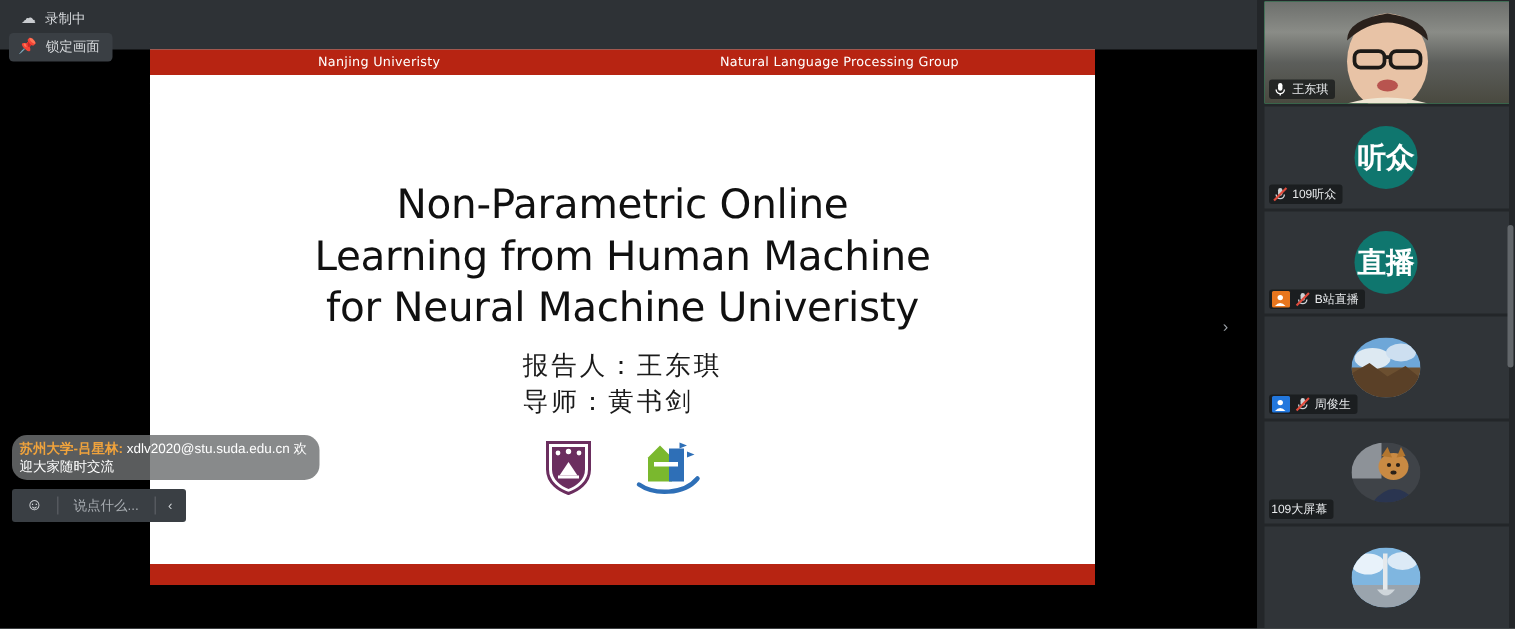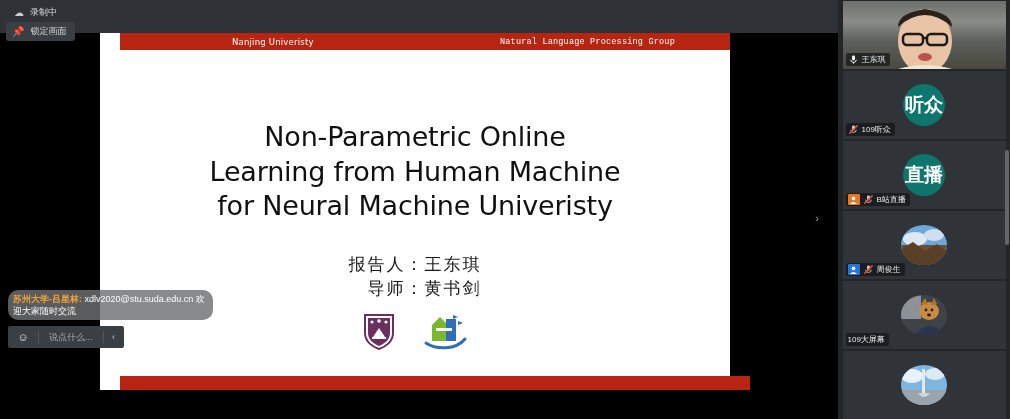--- a/index.html
+++ b/index.html
@@ -44,50 +44,50 @@
   
   .slide {
     position: absolute; left: 100px; top: 33px;
     width: 630px; height: 357px;
     background: #ffffff;
   }
   .slide-band {
     position: relative;
     height: 17px;
     background: #b72412;
-    display: flex; align-items: center; margin-left: 20px;
+    display: flex; align-items: center;
   }
   .slide-band.footer { position: absolute; left: 0; bottom: 0; width: 100%; height: 14px; }
   .band-left, .band-right {
     position: absolute;
     font-family: "DejaVu Sans", sans-serif;
     font-size: 8.5px; color: #ffffff; letter-spacing: .2px;
     white-space: nowrap;
   }
   .band-left { left: 112px; }
-  .band-right { left: 380px; font-family: Liberation Mono, monospace; }
+  .band-right { left: 380px; }
 
   .slide-body {
     position: absolute; left: 0; top: 17px; right: 0; bottom: 14px;
     background: #fff;
     display: flex; flex-direction: column; align-items: center; border-radius: 19px;
   }
   .slide-title {
     margin-top: 70px;
     width: 560px;
     text-align: center;
     font-family: "DejaVu Sans", sans-serif;
     font-size: 27px;
     line-height: 1.28;
     color: #101010;
     letter-spacing: -0.2px;
   }
   .slide-meta {
-    margin-top: 28px;
-    text-align: right;
+    margin-top: 8px;
+    text-align: left;
     color: #1a1a1a;
     font-family: "DejaVu Serif", serif;
   }
   .meta-line { font-size: 17px; line-height: 1.45; letter-spacing: 2px; }
   .meta-date {
     font-family: "DejaVu Sans", sans-serif;
     font-size: 18px; letter-spacing: .5px; margin-top: 2px; color: #101010;
   }
   .logos {
     margin-top: 10px;

